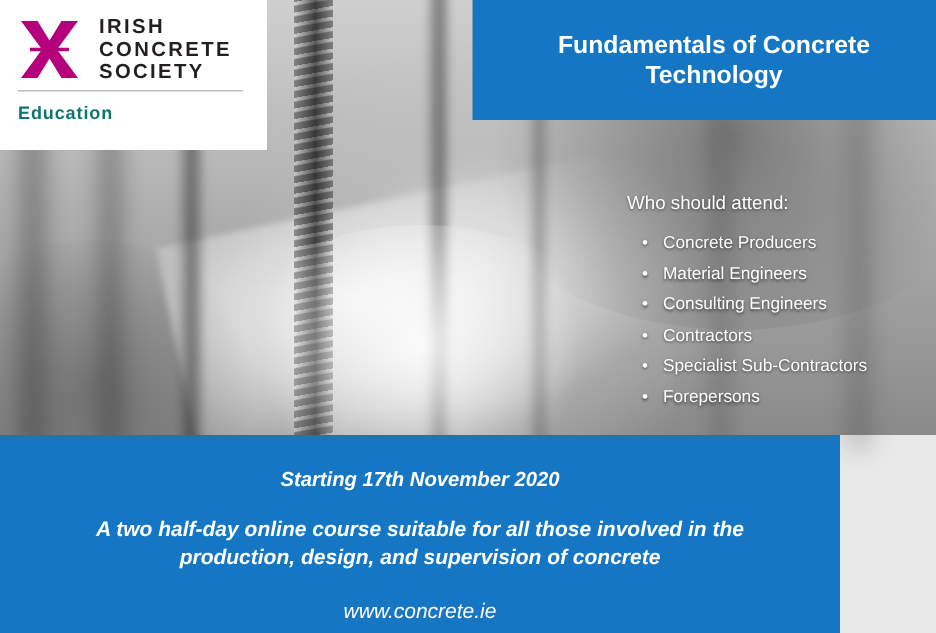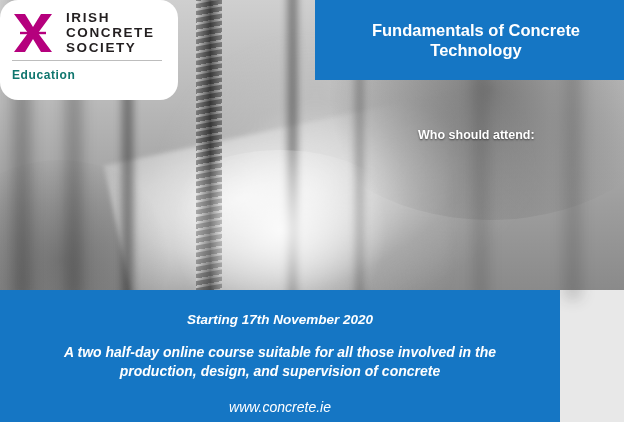--- a/index.html
+++ b/index.html
@@ -90,21 +90,20 @@
 
   
   .brand {
     position: absolute;
     left: 0; top: 0;
     width: 178px;
     height: 100px;
     background: #ffffff;
     display: flex;
     flex-direction: column;
-    border-radius: 18px;
   }
   .brand-top {
     display: flex;
     align-items: center;
     padding: 9px 8px 0 10px;
     height: 56px;
     box-sizing: border-box;
   }
   .brand-mark {
     width: 46px;
@@ -162,21 +161,21 @@
     position: absolute;
     left: 418px;
     top: 128px;
     width: 200px;
     color: #ffffff;
     text-shadow: 0 1px 2px rgba(0,0,0,.55);
   }
   .attendees h2 {
     margin: 0 0 10px 0;
     font-size: 12.5px;
-    font-weight: bold;
+    font-weight: normal;
   }
   .attendees ul {
     margin: 0;
     padding-left: 24px;
     list-style: none;
   }
   .attendees li {
     font-size: 11.5px;
     line-height: 20.5px;
     position: relative;
@@ -271,20 +270,28 @@
     <div class="brand-rule"></div>
     <div class="brand-edu">Education</div>
   </div>
 
   <div class="title-bar">
     <h1>Fundamentals of Concrete Technology</h1>
   </div>
 
   <div class="attendees">
     <h2>Who should attend:</h2>
+    <ul>
+      <li>Concrete Producers</li>
+      <li>Material Engineers</li>
+      <li>Consulting Engineers</li>
+      <li>Contractors</li>
+      <li>Specialist Sub-Contractors</li>
+      <li>Forepersons</li>
+    </ul>
   </div>
 
   <div class="band">
     <p class="start">Starting 17th November 2020</p>
     <p class="desc">A two half-day online course suitable for all those involved in the production, design, and supervision of concrete</p>
     <p class="url">www.concrete.ie</p>
   </div>
 
 </div>
 

